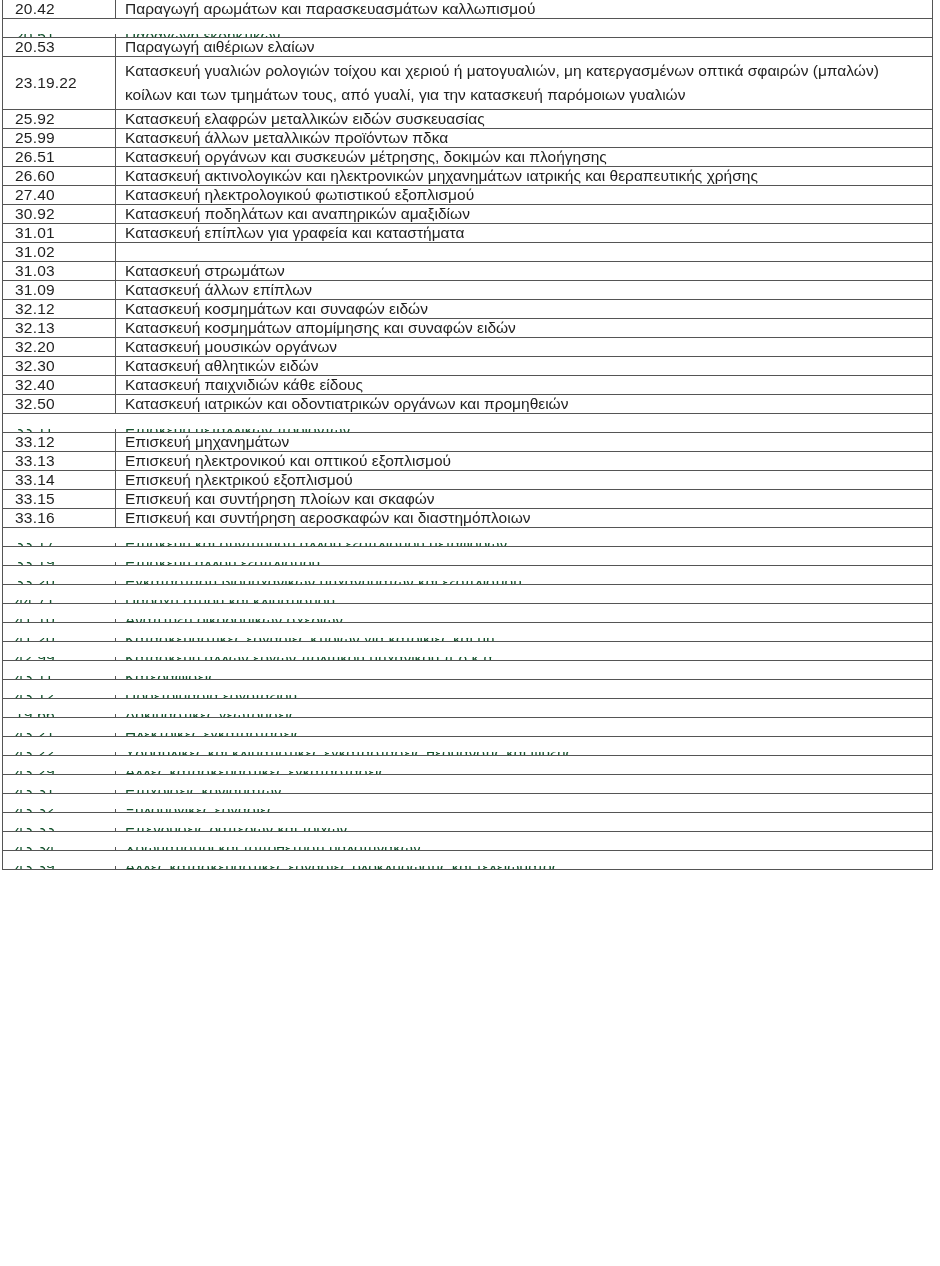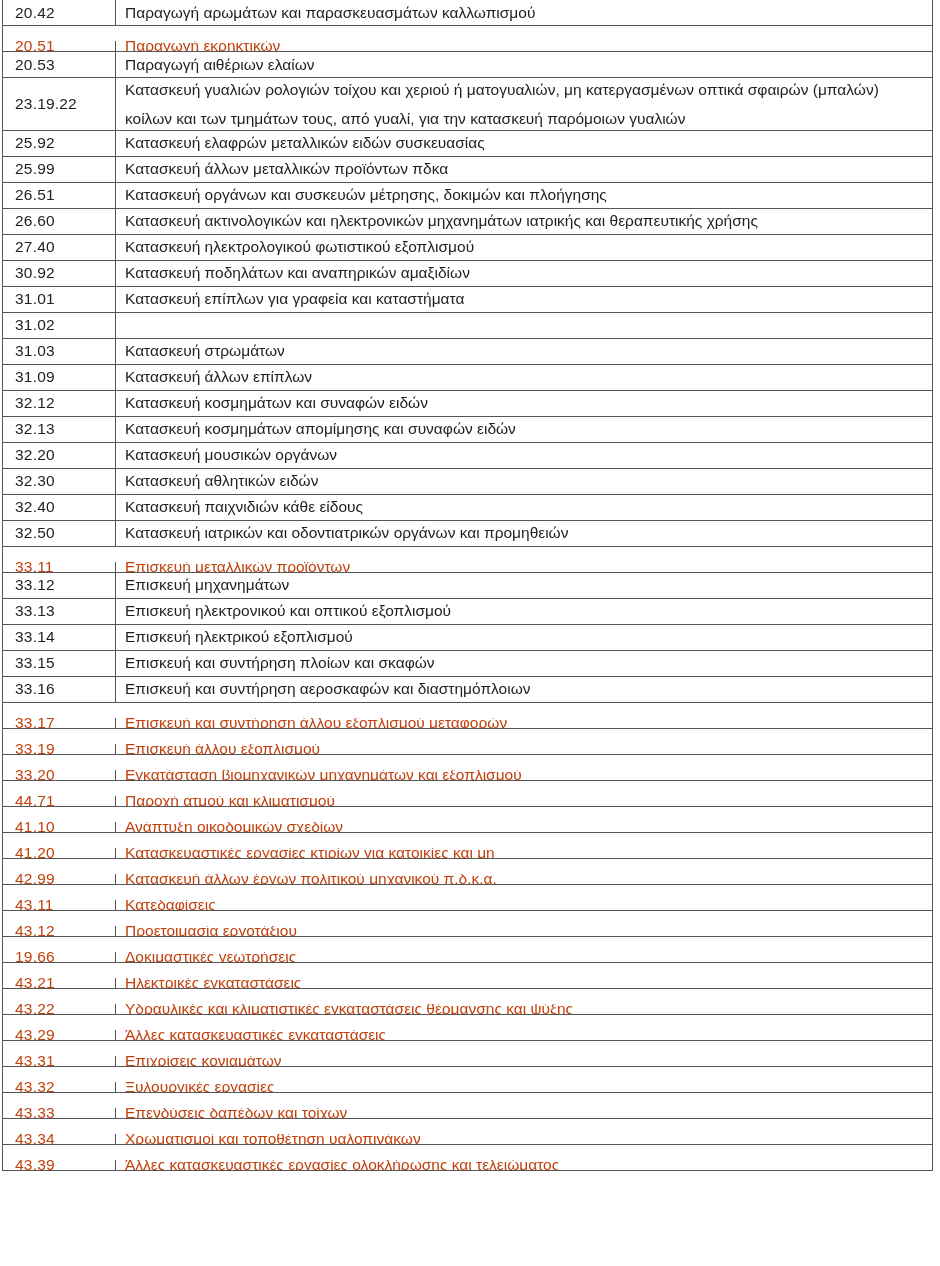--- a/index.html
+++ b/index.html
@@ -18,21 +18,21 @@
   .codes-table {
     margin-left: 2px;
     width: 931px;
     border-left: 1px solid #555555;
     border-right: 1px solid #555555;
     box-sizing: border-box;
   }
   .row {
     display: flex;
     align-items: stretch;
-    height: 26px;
+    height: 19px;
     box-sizing: border-box;
     border-bottom: 1px solid #555555;
     background: #ffffff;
   }
   .row.tall {
     height: 52.75px;
   }
   .cell {
     display: flex;
     align-items: center;
@@ -50,25 +50,25 @@
     border-right: 1px solid #555555;
     letter-spacing: 0.2px;
   }
   .cell.desc {
     flex: 1 1 auto;
     padding-left: 9px;
     padding-right: 6px;
   }
   .row.tall .cell.desc {
     white-space: normal;
-    line-height: 29px;
+    line-height: 24px;
     align-items: center;
   }
   .row.muted .cell {
-    color: #c2410c;
+    color: #14532d;
     margin-top: 15px;
   }
 </style>
 </head>
 <body>
 
 <div class="page">
   <div class="codes-table">
   <div class="row">
     <div class="cell code">20.42</div>

